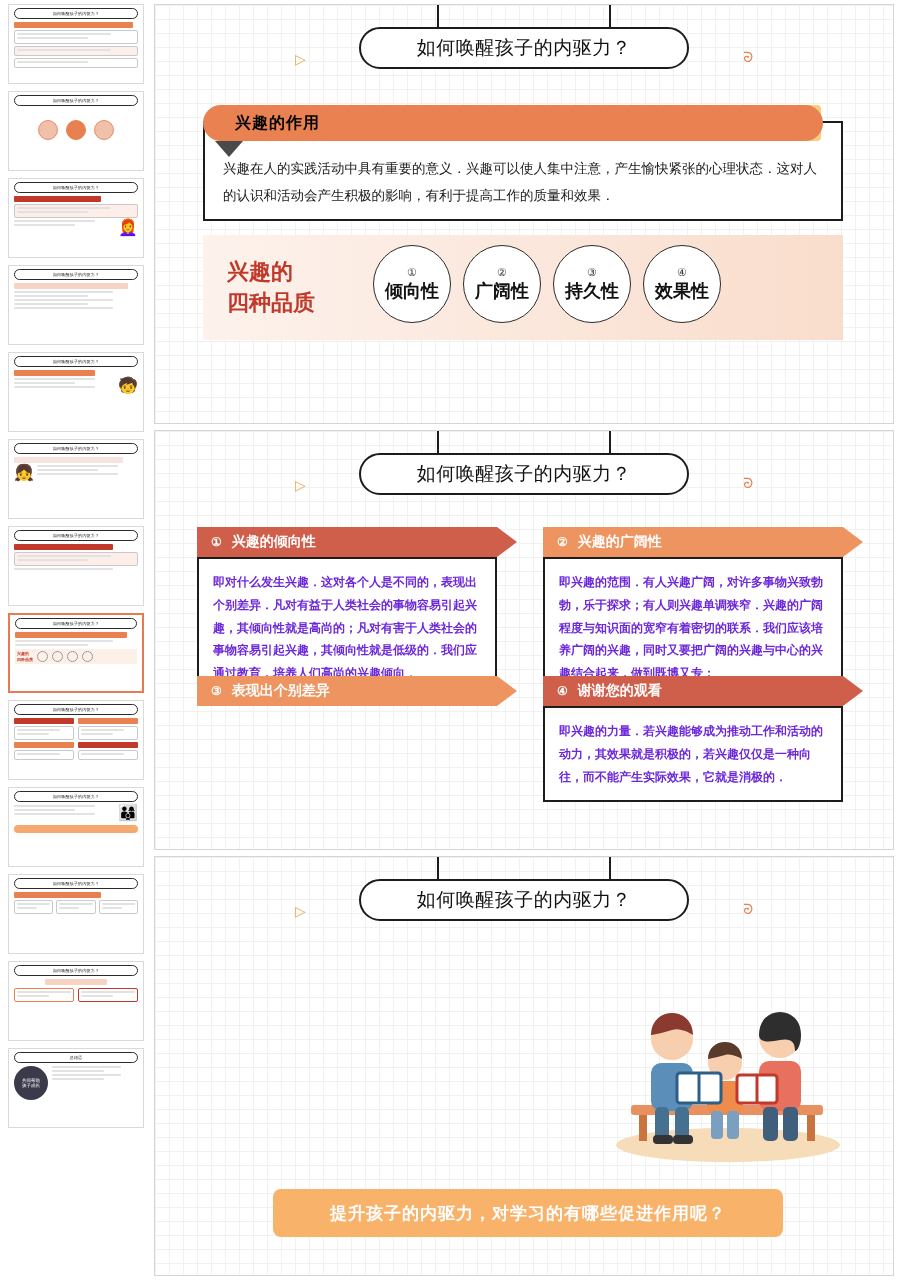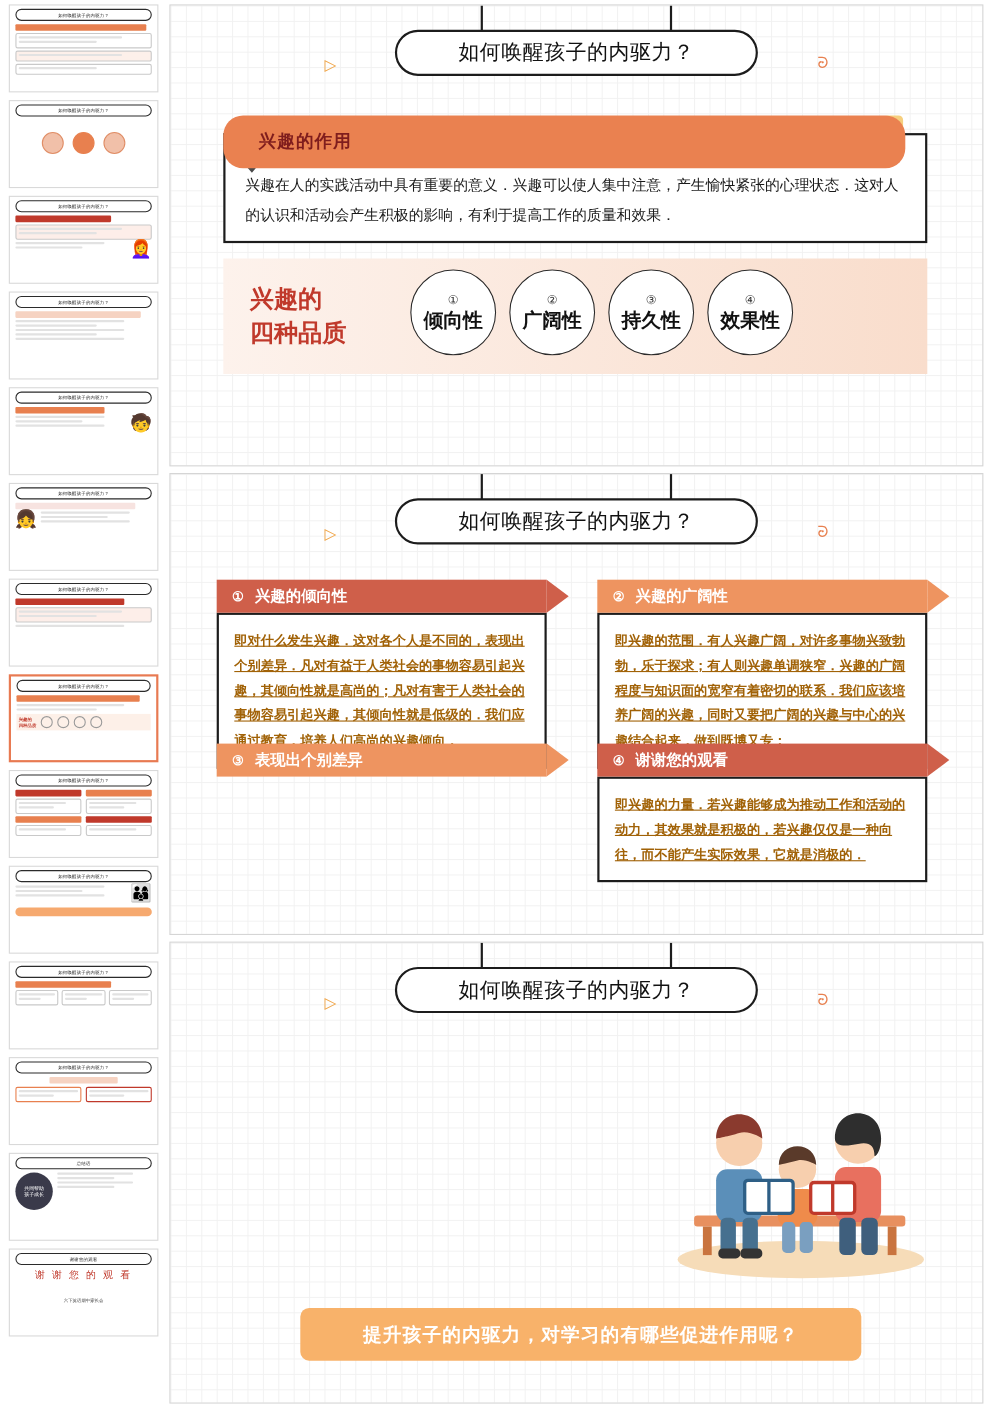--- a/index.html
+++ b/index.html
@@ -82,24 +82,24 @@
     background: #ffffff; height: 42px;
     display: flex; align-items: center; justify-content: center;
     font-size: 19px; color: #111; letter-spacing: .5px;
   }
   .deco { position: absolute; font-size: 14px; color: #f0a64a; }
   .deco.left { left: 140px; top: 46px; }
   .deco.right { right: 140px; top: 44px; color: #e8804f; }
 
   
   .band {
-    position: absolute; left: 48px; top: 100px; width: 620px; height: 48px;
+    position: absolute; left: 48px; top: 100px; width: 620px; height: 36px;
     background: #ea8150; border-radius: 18px 18px 18px 18px;
     display: flex; align-items: center; padding-left: 32px;
-    color: #7f1d1d; font-size: 16px; font-weight: bold; letter-spacing: 1px;
+    color: #000000; font-size: 16px; font-weight: bold; letter-spacing: 1px;
   }
   .band-tail { position: absolute; left: 648px; top: 100px; width: 18px; height: 36px; background: #f6cf7e; border-radius: 4px; }
   .band-arrow { position: absolute; left: 60px; top: 136px; width: 0; height: 0;
     border-left: 14px solid transparent; border-right: 14px solid transparent; border-top: 16px solid #4a4a4a; }
   .para-box {
     position: absolute; left: 48px; top: 116px; width: 640px; height: 100px;
     border: 2px solid #1c1c1c; background: #ffffff; z-index: -0;
   }
   .para-text {
     position: absolute; left: 68px; top: 150px; width: 600px;
@@ -137,22 +137,22 @@
   .ribbon.c1 { background: #cf5f4a; color: #fff; }
   .ribbon.c1::after { border-left-color: #cf5f4a; }
   .ribbon.c2 { background: #ee9460; }
   .ribbon.c2::after { border-left-color: #ee9460; }
   .ribbon.c3 { background: #ee9460; }
   .ribbon.c3::after { border-left-color: #ee9460; }
   .ribbon.c4 { background: #cf5f4a; }
   .ribbon.c4::after { border-left-color: #cf5f4a; }
   .card .cbody {
     border: 2px solid #1c1c1c; background: #fff;
-    padding: 12px 14px; font-size: 12px; line-height: 1.9; color: #a16207;
-    font-family: "Liberation Serif", serif; font-weight: bold; text-decoration: underline;
+    padding: 12px 14px; font-size: 12px; line-height: 1.9; color: #6d28d9;
+    font-family: "Liberation Serif", serif; font-weight: bold;
   }
 
   
   .s3text {
     position: absolute; left: 56px; top: 150px; width: 380px;
     font-size: 19px; line-height: 2.2; color: #1a1a1a;
   }
   .s3footer {
     position: absolute; left: 118px; top: 332px; width: 510px; height: 48px;
     background: #f8b26a; border-radius: 8px;
@@ -377,27 +377,20 @@
         <div style="width:34px;height:34px;border-radius:50%;background:#3a3a4a;color:#fff;font-size:4.5px;display:flex;align-items:center;justify-content:center;text-align:center;">共同帮助<br>孩子成长</div>
         <div class="t-col">
             <div class="t-line m"></div>
             <div class="t-line s"></div>
             <div class="t-line m"></div>
             <div class="t-line s"></div>
           </div>
       </div>
     </div>
 
-    <div class="thumb">
-      <div class="t-head">谢谢您的观看</div>
-      <div class="t-body" style="text-align:center;">
-        <div style="font-size:9px;color:#c0392b;letter-spacing:2px;">谢 谢 您 的 观 看</div>
-        <div class="t-caption" style="margin-top:14px;">六下英语期中家长会</div>
-      </div>
-    </div>
 
   </div>
 
   <div class="main">
 
     <div class="slide">
       <div class="hanger">
         <div class="wire l"></div>
         <div class="wire r"></div>
         <div class="plate">如何唤醒孩子的内驱力？</div>

